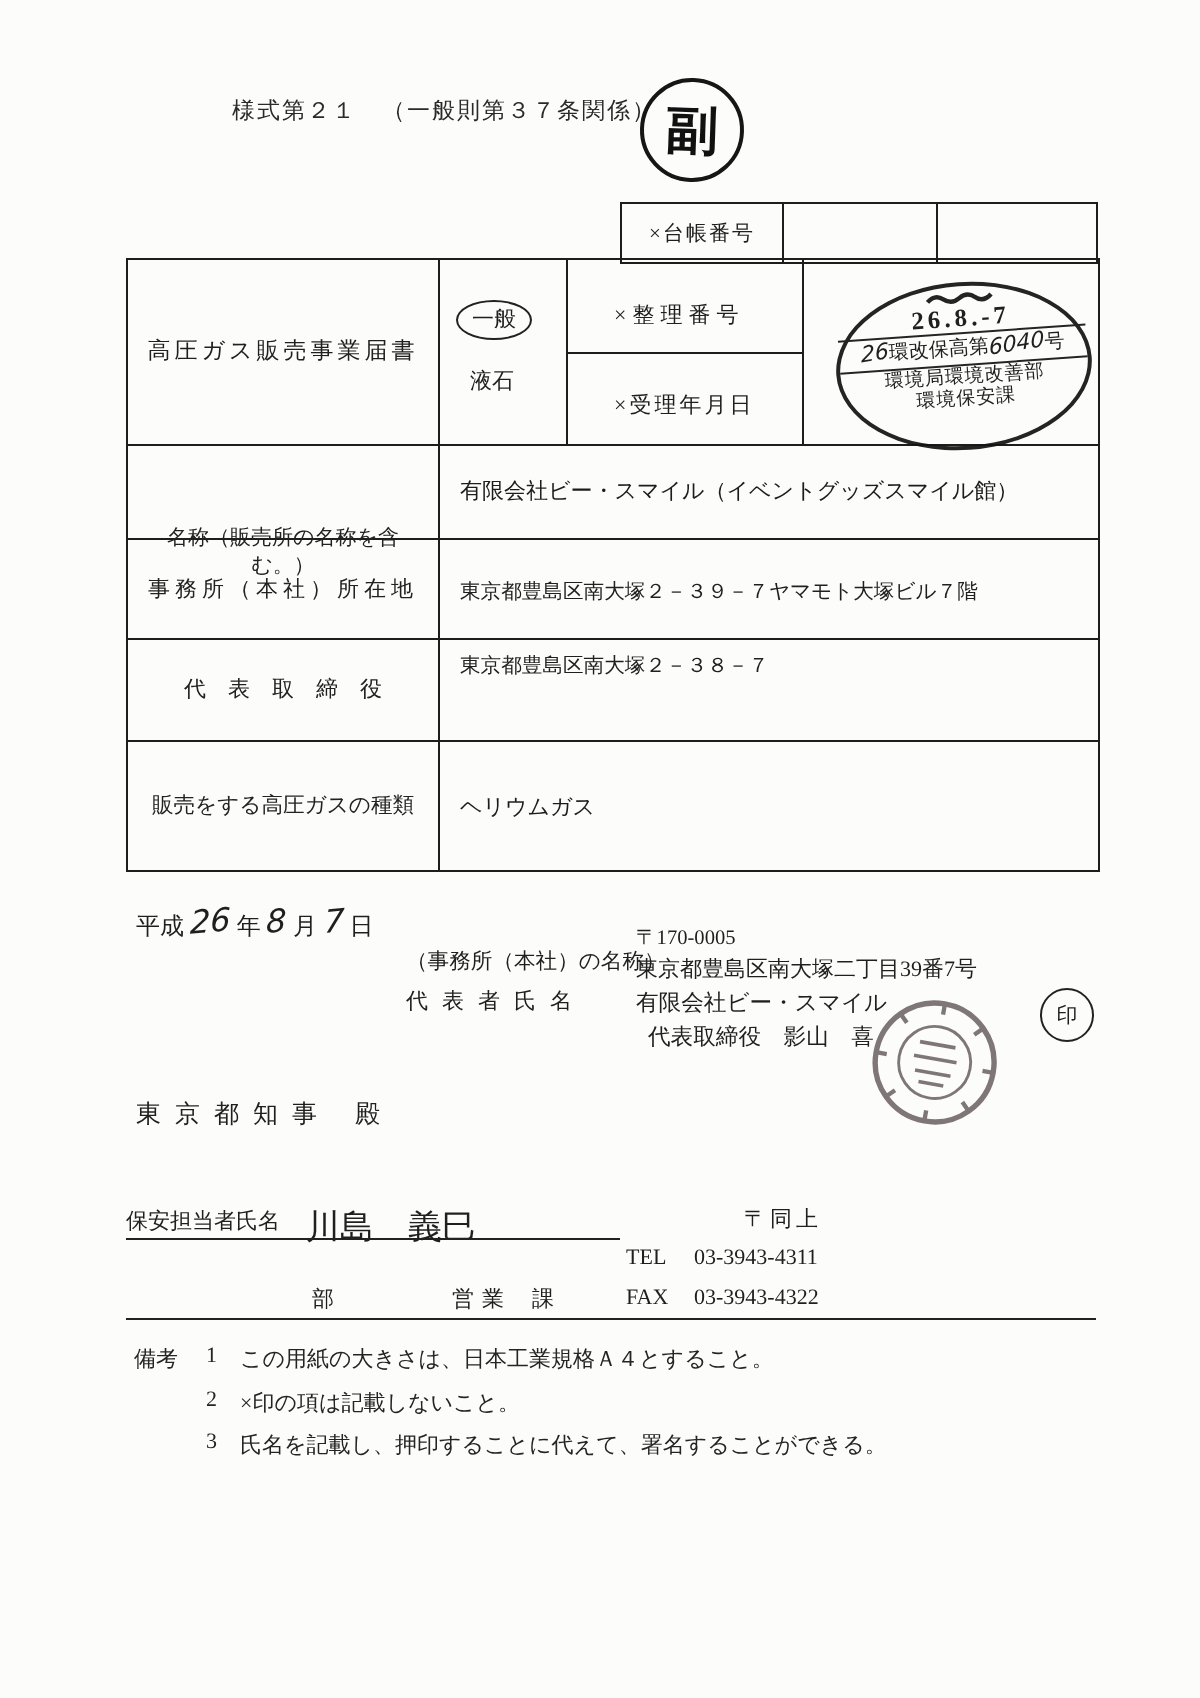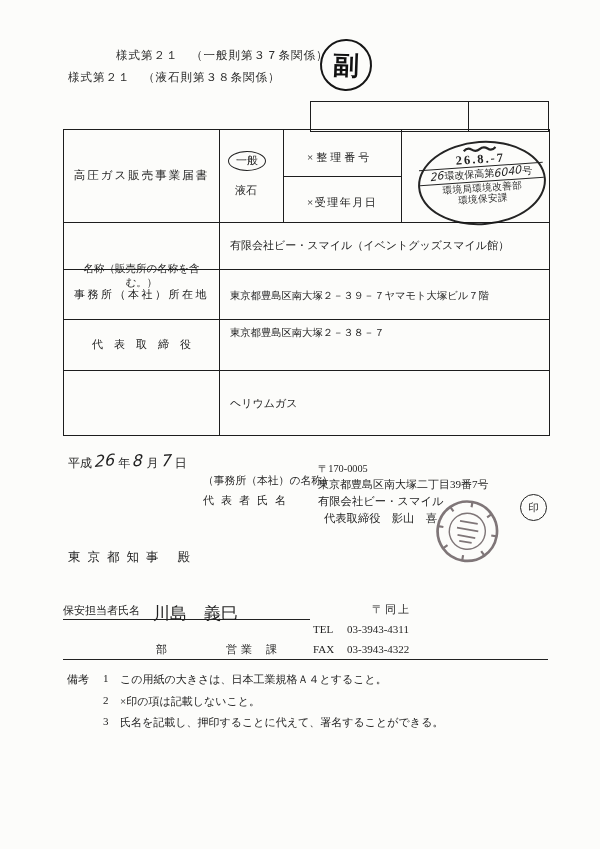--- a/index.html
+++ b/index.html
@@ -52,27 +52,27 @@
     display:flex;align-items:center;justify-content:center;font-size:10.5px;}
   .cseal{left:428px;top:497px;width:78px;height:72px;opacity:.78;transform:rotate(10deg);}
   .notes{font-size:11px;color:#242424;}
 </style>
 </head>
 <body>
 
 <div class="sheet">
 
   <div class="abs t formref" style="left:68px;top:48px;margin-left:48px;">様式第２１　（一般則第３７条関係）</div>
-  <div class="abs t formref" style="left:68px;top:70px;">様式第２１　（液石則第３８条関係）</div>
 
   <div class="abs fuku">
     <span>副</span>
   </div>
 
   <div class="abs ledger">
+    <div class="cell1">×台帳番号</div>
     <div class="vl2"></div>
   </div>
 
   <div class="abs table">
 
     <div class="line vl" style="left:155px;top:0;bottom:0;"></div>
     <div class="line vl" style="left:219px;top:0;height:92px;"></div>
     <div class="line vl" style="left:337px;top:0;height:92px;"></div>
     <div class="line hl" style="left:219px;top:46px;width:118px;"></div>
     <div class="line hl" style="left:0;top:92px;width:485px;"></div>
@@ -90,20 +90,21 @@
 
     <div class="abs ctr lbl" style="left:4px;top:108px;width:147px;margin-top:24px;">名称（販売所の名称を含む。）</div>
     <div class="abs t val" style="left:166px;top:108px;">有限会社ビー・スマイル（イベントグッズスマイル館）</div>
 
     <div class="abs ctr lbl" style="left:4px;top:157px;width:147px;letter-spacing:2.5px;font-size:11px;">事務所（本社）所在地</div>
     <div class="abs t" style="left:166px;top:159px;font-size:10.3px;">東京都豊島区南大塚２－３９－７ヤマモト大塚ビル７階</div>
 
     <div class="abs ctr lbl" style="left:4px;top:207px;width:147px;letter-spacing:11px;font-size:11px;text-indent:11px;">代表取締役</div>
     <div class="abs t" style="left:166px;top:196px;font-size:10.3px;">東京都豊島区南大塚２－３８－７</div>
 
+    <div class="abs ctr lbl" style="left:3px;top:266px;width:149px;font-size:10.8px;">販売をする高圧ガスの種類</div>
     <div class="abs t val" style="left:166px;top:266px;">ヘリウムガス</div>
   </div>
 
   <div class="abs rstamp">
     <svg class="orn" width="34" height="8" viewBox="0 0 34 8">
       <path d="M1 5 Q5 1 9 4 T17 4 T25 4 T33 3" fill="none" stroke="#141414" stroke-width="2.2"></path>
     </svg>
     <div class="date t">26.8.-7</div>
     <div class="numrow t"><span class="hand hand-sm">26</span><span>環改保高第</span><span class="hand hand-sm">6040</span><span>号</span></div>
     <div class="dept t" style="margin-top:1px;">環境局環境改善部</div>

